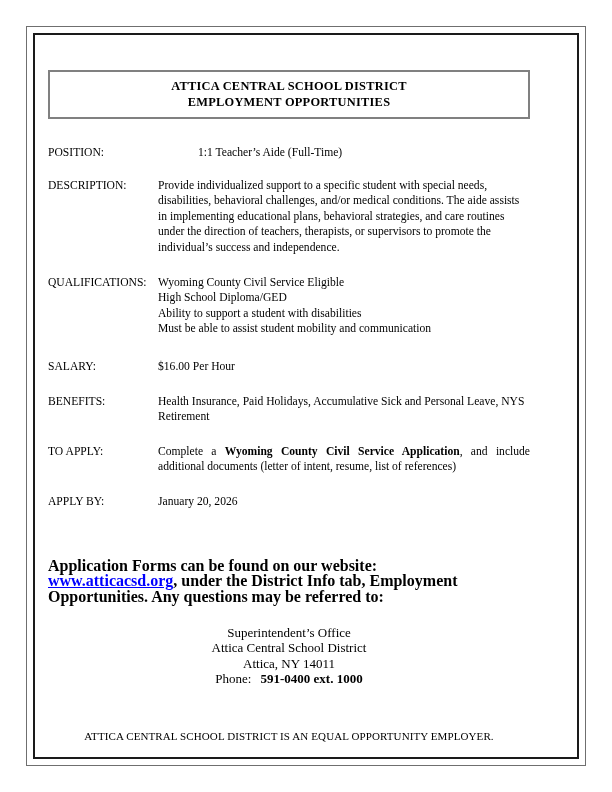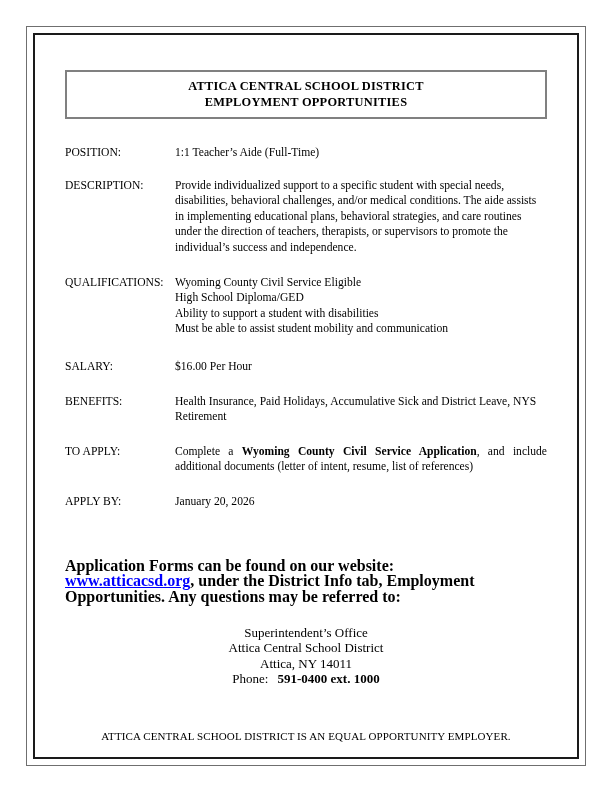--- a/index.html
+++ b/index.html
@@ -31,21 +31,21 @@
     top: 33px;
     width: 546px;
     height: 726px;
     border: 2px solid #1a1a1a;
     box-sizing: border-box;
   }
 
   
   #content {
     position: absolute;
-    left: 65px;
+    left: 48px;
     top: 52px;
     width: 482px;
     height: 690px;
   }
 
   
   .title-box {
     border: 2px solid #808080;
     box-sizing: border-box;
     width: 482px;
@@ -83,21 +83,21 @@
     text-align-last: left;
   }
   .field-value .line {
     display: block;
   }
   .bold {
     font-weight: bold;
   }
 
   
-  #row-position   { margin-top: 26px; }
+  #row-position   { margin-top: 26px; gap: 40px; }
   #row-desc       { margin-top: 17px; }
   #row-quals      { margin-top: 19px; }
   #row-salary     { margin-top: 22px; }
   #row-benefits   { margin-top: 19px; }
   #row-toapply    { margin-top: 19px; }
   #row-applyby    { margin-top: 19px; }
 
   
   .website-note {
     margin-top: 48px;
@@ -169,21 +169,21 @@
     </div>
   </div>
 
   <div class="field-row" id="row-salary">
     <div class="field-label">SALARY:</div>
     <div class="field-value">$16.00 Per Hour</div>
   </div>
 
   <div class="field-row" id="row-benefits">
     <div class="field-label">BENEFITS:</div>
-    <div class="field-value">Health Insurance, Paid Holidays, Accumulative Sick and District Leave, NYS Retirement</div>
+    <div class="field-value">Health Insurance, Paid Holidays, Accumulative Sick and Personal Leave, NYS Retirement</div>
   </div>
 
   <div class="field-row" id="row-toapply">
     <div class="field-label">TO APPLY:</div>
     <div class="field-value justified"><span>Complete a </span><span class="bold">Wyoming County Civil Service Application</span><span>, and include additional documents (letter of intent, resume, list of references)</span></div>
   </div>
 
   <div class="field-row" id="row-applyby">
     <div class="field-label">APPLY BY:</div>
     <div class="field-value">January 20, 2026</div>

